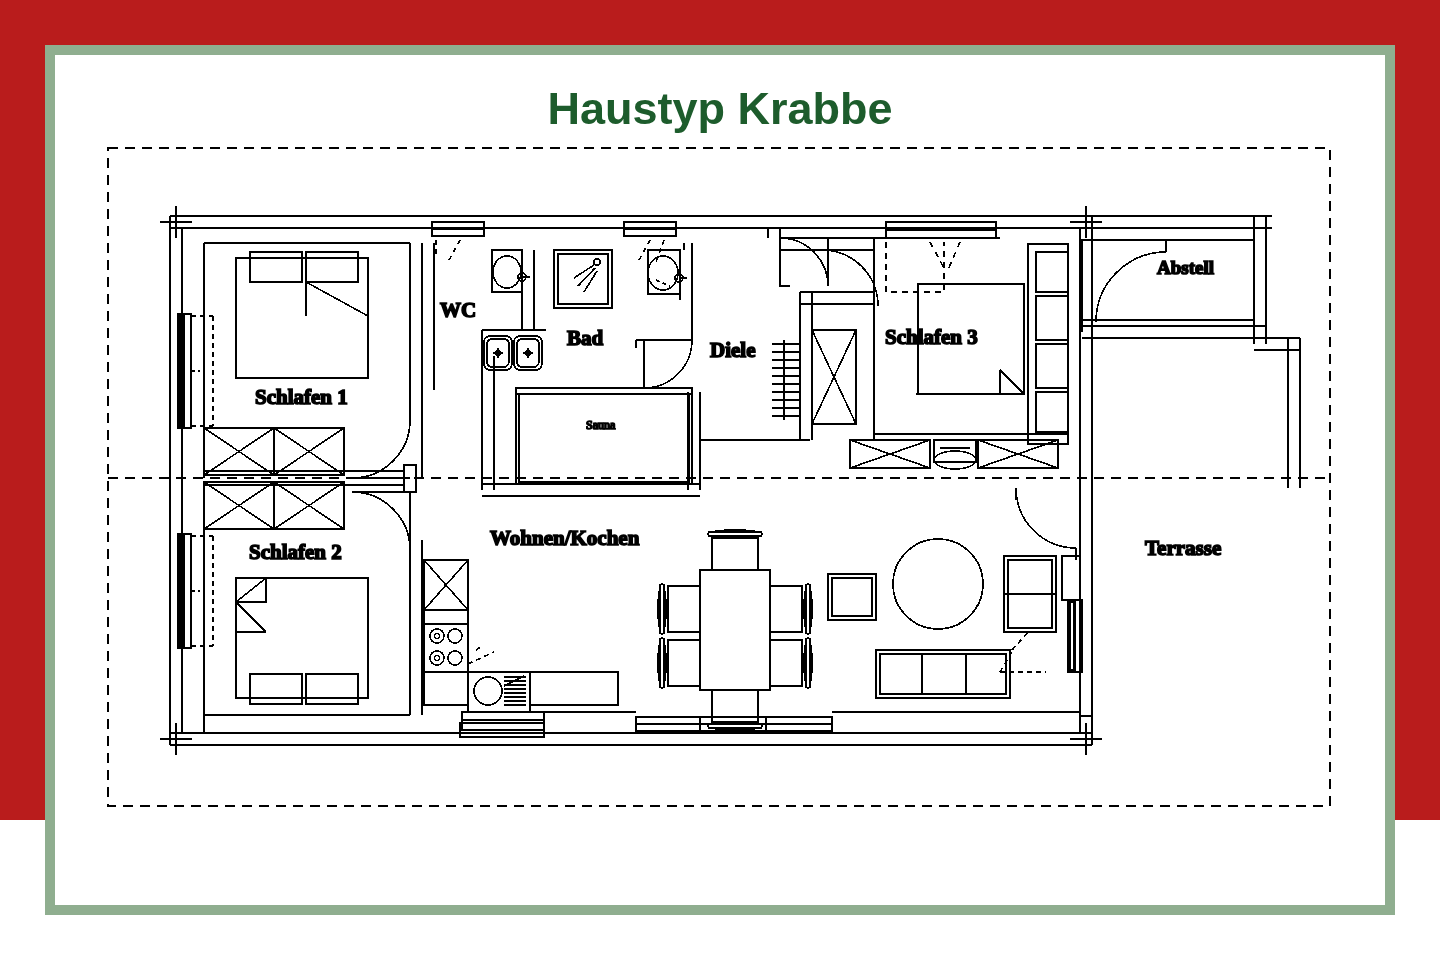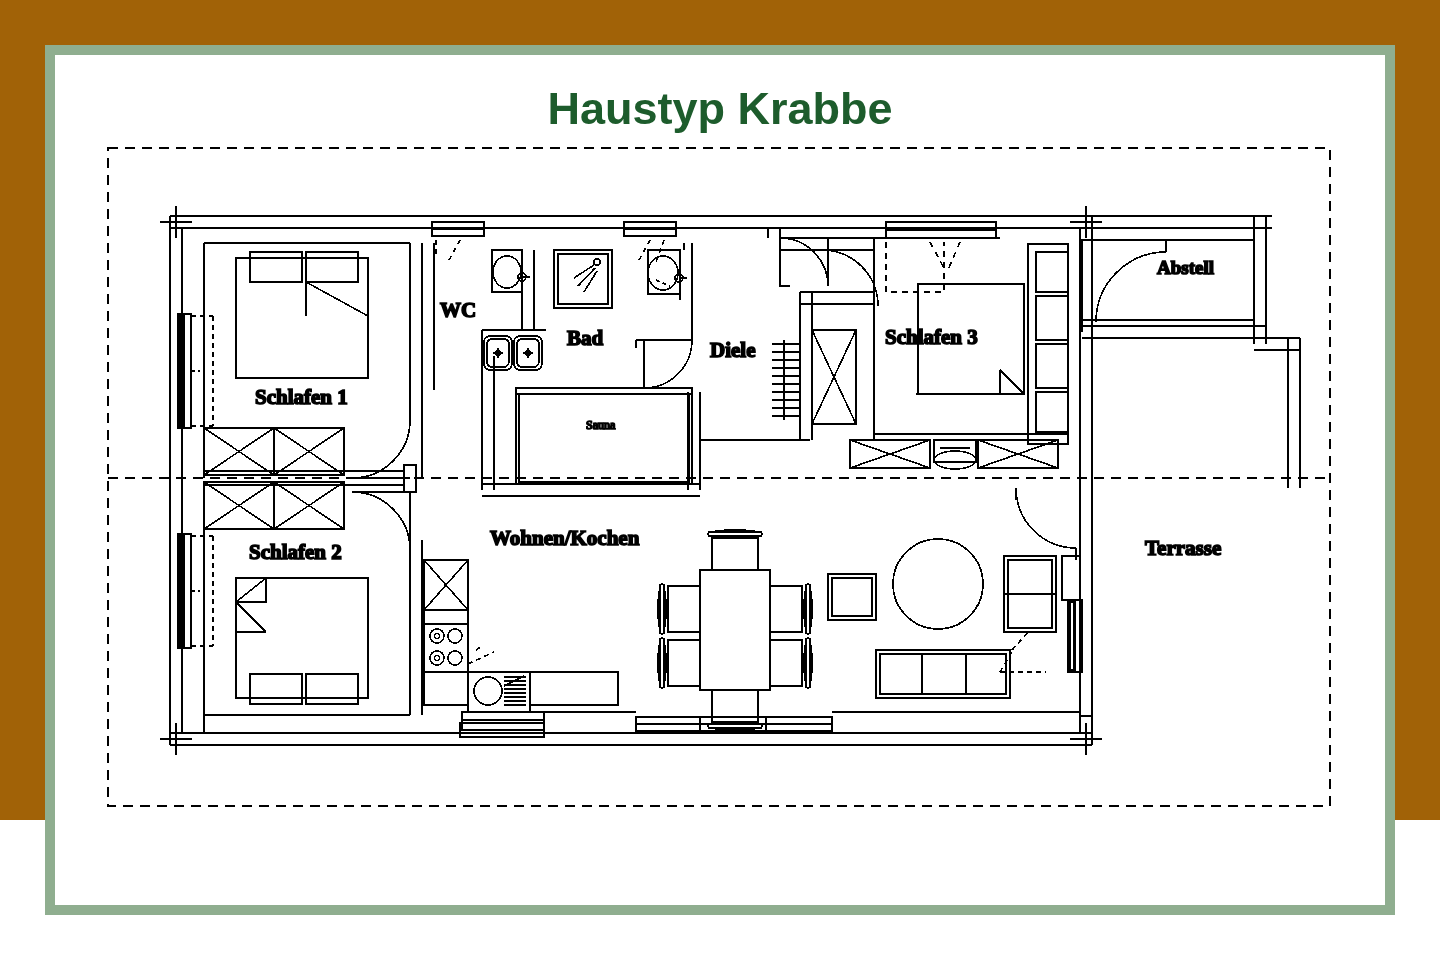--- a/index.html
+++ b/index.html
@@ -1,17 +1,17 @@
 <!DOCTYPE html>
 <html><head>
 <meta charset="utf-8">
 <style>
   html,body{margin:0;padding:0;background:#ffffff;}
   body{width:1440px;height:960px;font-family:"Liberation Serif",serif;}
-  #page{position:relative;width:1440px;height:820px;background:#a16207;box-sizing:border-box;}
+  #page{position:relative;width:1440px;height:820px;background:#b91c1c;box-sizing:border-box;}
   #frame{position:absolute;left:45px;top:45px;width:1350px;height:870px;
          border:10px solid #8fae8f;background:#ffffff;box-sizing:border-box;}
   #title{position:absolute;left:0;top:28px;width:100%;text-align:center;
          font-family:"Liberation Sans",sans-serif;font-weight:bold;font-size:45px;
          color:#1d5c2c;letter-spacing:0px;}
   #plan{position:absolute;left:0;top:0;width:1440px;height:960px;}
   .rlabel{font-family:"Liberation Serif",serif;font-weight:bold;fill:#000;}
   .rlabel-lg{font-size:21px;}
   .rlabel-md{font-size:19px;}
   .rlabel-sm{font-size:12px;font-weight:normal;}

